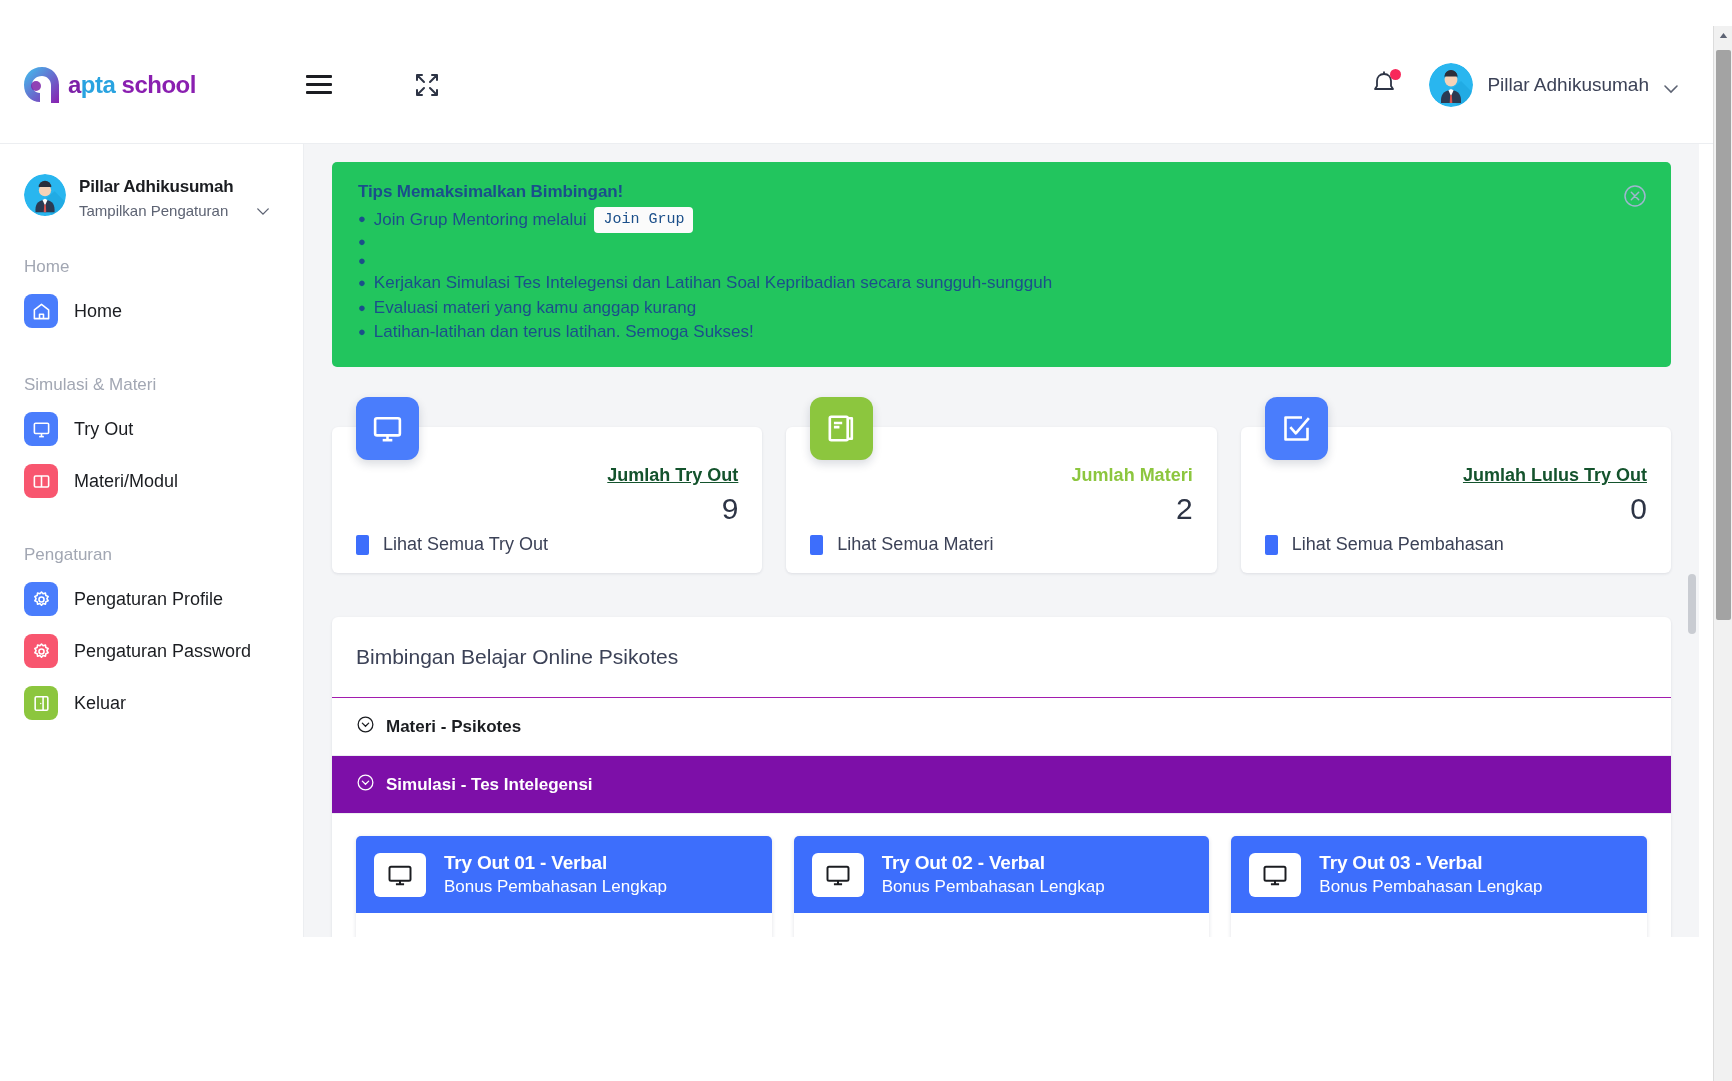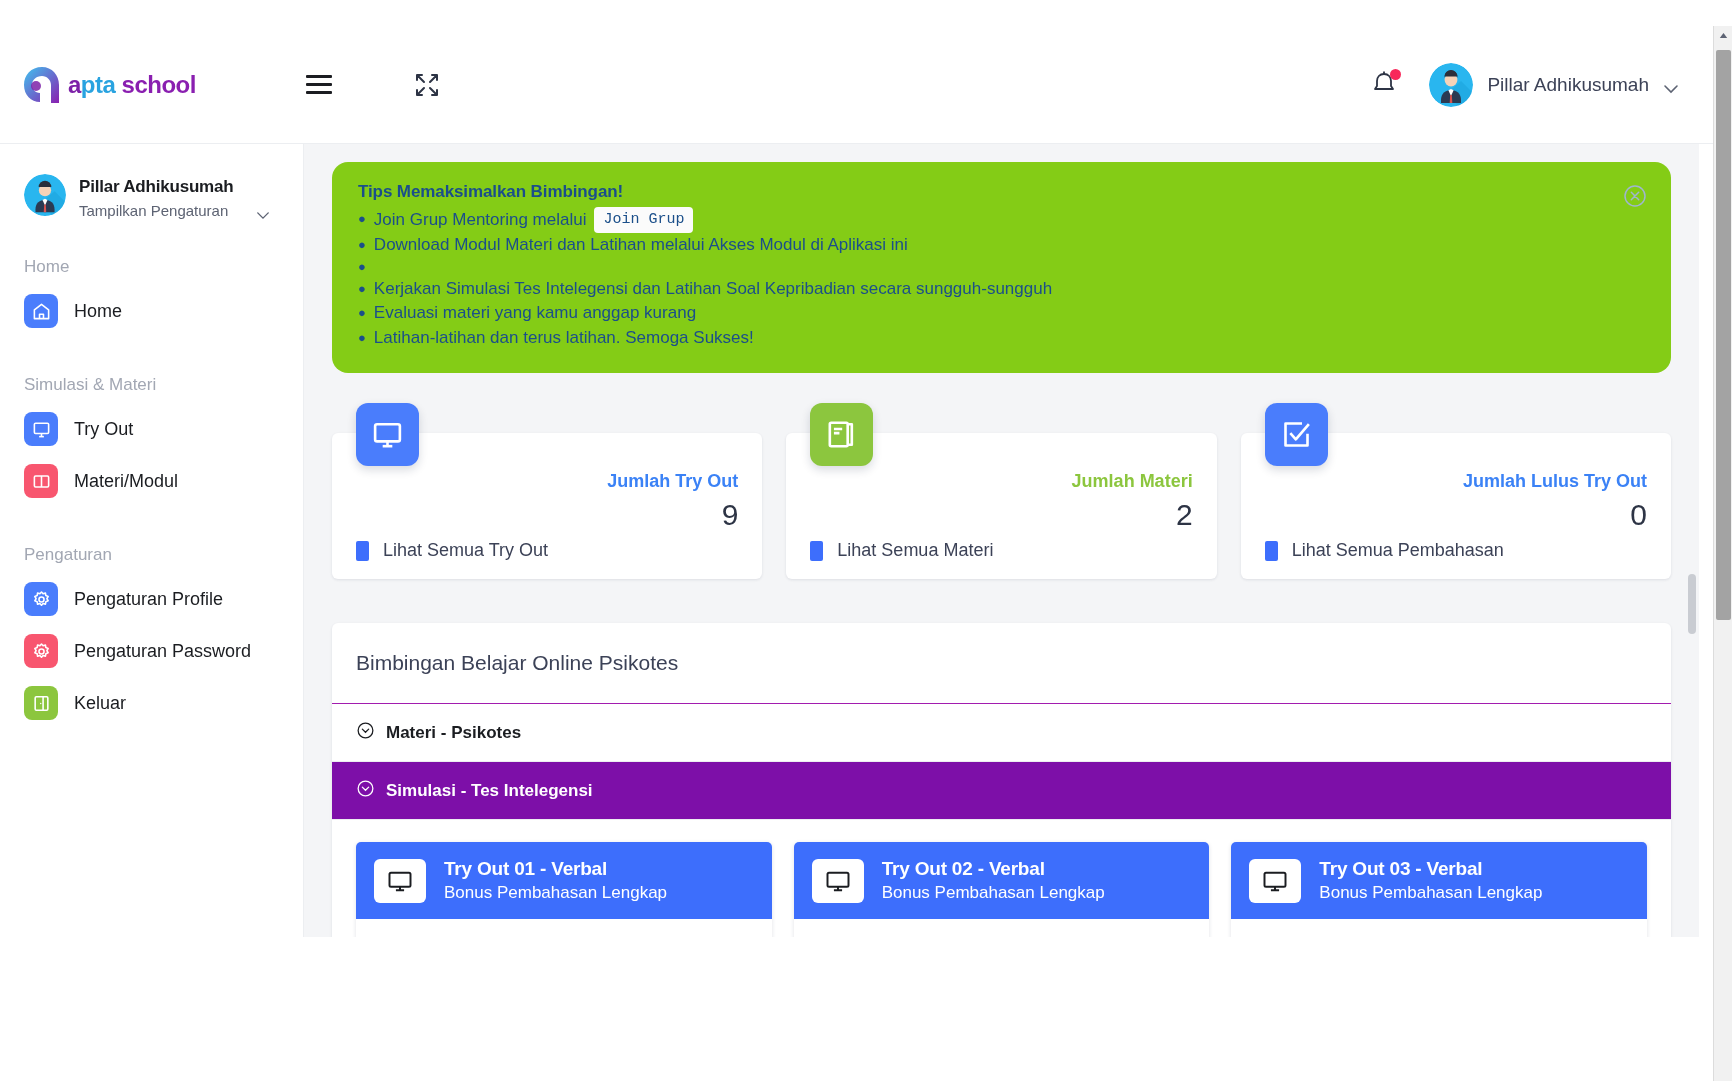--- a/index.html
+++ b/index.html
@@ -41,41 +41,41 @@
 
   
   .sidebar {
     position: absolute; top: 144px; left: 0; width: 304px; height: 793px;
     background: #fff; border-right: 1px solid #eceef1;
     padding-top: 22px;
   }
   .side-profile { display: flex; align-items: flex-start; gap: 13px; padding: 8px 0 0 24px; }
   .side-profile-txt { padding-top: 3px; }
   .side-name { font-size: 17px; font-weight: 700; color: #1b1d21; letter-spacing: -0.2px;}
-  .side-sub { font-size: 15px; color: #5d6373; display: flex; align-items: center; gap: 28px; margin-top: 5px; }
+  .side-sub { font-size: 15px; color: #5d6373; display: flex; align-items: flex-start; gap: 28px; margin-top: 5px; }
   .side-sub .caret { width: 14px; height: 9px; }
 
   .side-group { font-size: 17px; color: #a2a7b3; padding: 0 0 0 24px; margin-top: 38px; margin-bottom: 8px; }
   .side-item { display: flex; align-items: center; gap: 16px; padding: 9px 0 9px 24px; cursor: pointer; }
   .side-icon { width: 34px; height: 34px; border-radius: 8px; display:flex; align-items:center; justify-content:center; flex:0 0 34px;}
   .ic-blue { background: #4a7dfc; }
   .ic-red  { background: #f8566f; }
   .ic-green{ background: #8cc63e; }
   .side-label { font-size: 18px; color: #1b1d21; }
 
   
   .main {
     position: absolute; top: 144px; left: 304px; width: 1395px; height: 793px;
     background: #f4f5f7; overflow: hidden; padding: 18px 28px 0 28px;
   }
 
   
   .tips {
     position: relative;
-    background: #84cc16; border-radius: 16px;
+    background: #22c55e; border-radius: 5px;
     padding: 20px 36px 22px 26px;
     color: #1b4f8a;
   }
   .tips-title { font-size: 17px; font-weight: 700; color: #1a4e8b; margin-bottom: 5px; letter-spacing: -0.1px;}
   .tips-line { font-size: 17px; color: #1b4f8a; line-height: 1.46; display:flex; align-items:center; }
   .tips-line .dot { font-size: 13px; margin-right: 8px; }
   .code-badge {
     font-family: "Liberation Mono", monospace; font-size: 15px;
     background: #fbfbfb; color: #1b4f8a;
     padding: 2px 9px; border-radius: 4px; margin-left: 8px;
@@ -92,21 +92,21 @@
   }
   .stat-icon {
     position: absolute; top: -30px; left: 24px;
     width: 63px; height: 63px; border-radius: 12px;
     display:flex; align-items:center; justify-content:center;
     box-shadow: 0 4px 10px rgba(20,30,60,.16);
   }
   .bg-blue { background: #4a7dfc; }
   .bg-green{ background: #8cc63e; }
   .stat-label { text-align: right; font-size: 18px; font-weight: 700; margin-top: 22px; }
-  .lbl-blue { color: #3b82f6; }
+  .lbl-blue { color: #14532d; text-decoration: underline; }
   .lbl-green{ color: #8cc63e; }
   .stat-value { text-align: right; font-size: 30px; color: #2d3445; margin-top: 6px; }
   .stat-foot { display: flex; align-items: center; gap: 14px; margin-top: 8px; }
   .stat-foot .fi { width: 13px; height: 20px; background:#3d6efc; border-radius: 2px; flex:0 0 13px;}
   .stat-foot span.t { font-size: 18px; color: #3c4257; cursor:pointer;}
 
   
   .panel { background: #fff; border-radius: 6px; margin-top: 44px; box-shadow: 0 1px 3px rgba(20,30,60,.10); overflow:hidden;}
   .panel-head { padding: 28px 24px 28px 24px; font-size: 21px; color: #3c4257; border-bottom: 1px solid #a21caf; }
   .acc-row { padding: 17px 24px; display:flex; align-items:center; gap: 11px; cursor: pointer; border-bottom: 1px solid #eceef1;}
@@ -298,21 +298,20 @@
 
     <div class="tips">
       <div class="tips-title">Tips Memaksimalkan Bimbingan!</div>
       <div class="tips-line">
         <span class="dot">●</span>
         <span>Join Grup Mentoring melalui</span>
         <span class="code-badge">Join Grup</span>
       </div>
       <div class="tips-line">
         <span class="dot">●</span>
-        <span>Download Modul Materi dan Latihan melalui Akses Modul di Aplikasi ini</span>
       </div>
       <div class="tips-line">
         <span class="dot">●</span>
       </div>
       <div class="tips-line">
         <span class="dot">●</span>
         <span>Kerjakan Simulasi Tes Intelegensi dan Latihan Soal Kepribadian secara sungguh-sungguh</span>
       </div>
       <div class="tips-line">
         <span class="dot">●</span>

